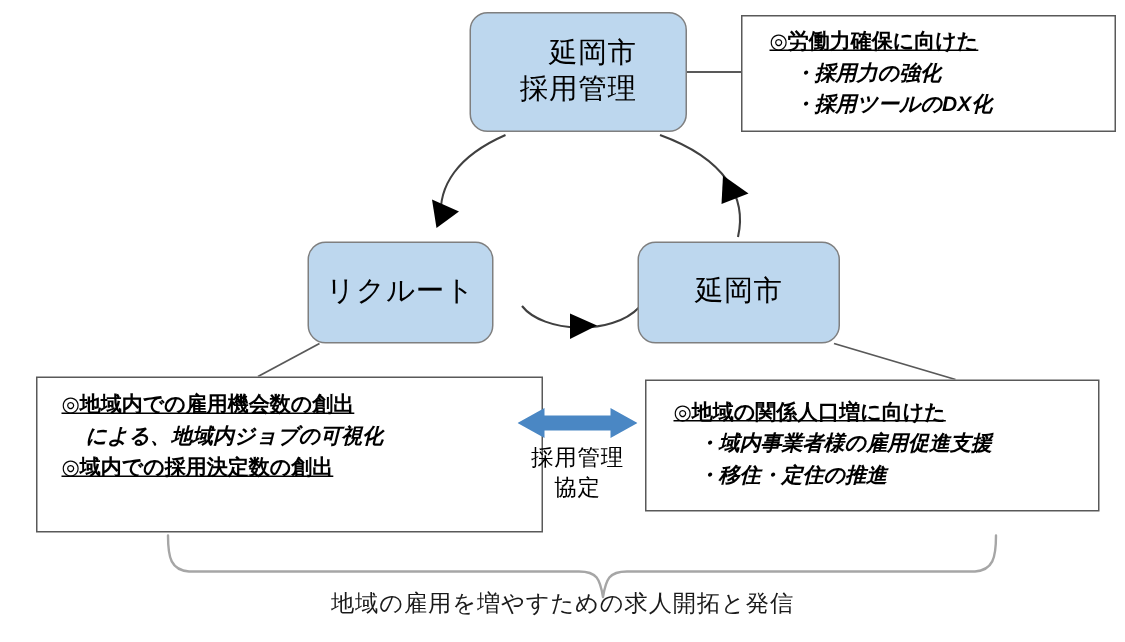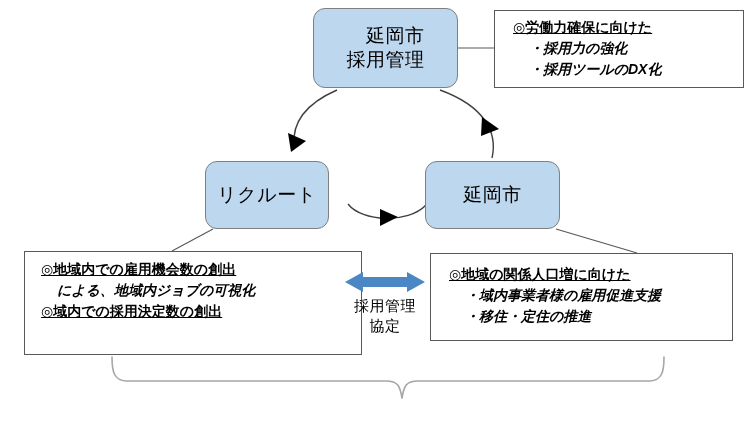--- a/index.html
+++ b/index.html
@@ -164,14 +164,15 @@
   <div id="pact">
     <svg id="pact-arrow" viewBox="0 0 80 24">
       <polygon points="0,12 18,2 18,7 62,7 62,2 80,12 62,22 62,17 18,17 18,22" fill="#4a87c4"></polygon>
     </svg>
     <div id="pact-caption">
       <div>採用管理</div>
       <div>協定</div>
     </div>
   </div>
 
+  <div id="bottom-caption">地域の雇用を増やすための求人開拓と発信</div>
 
 </div>
 
 </body></html>

